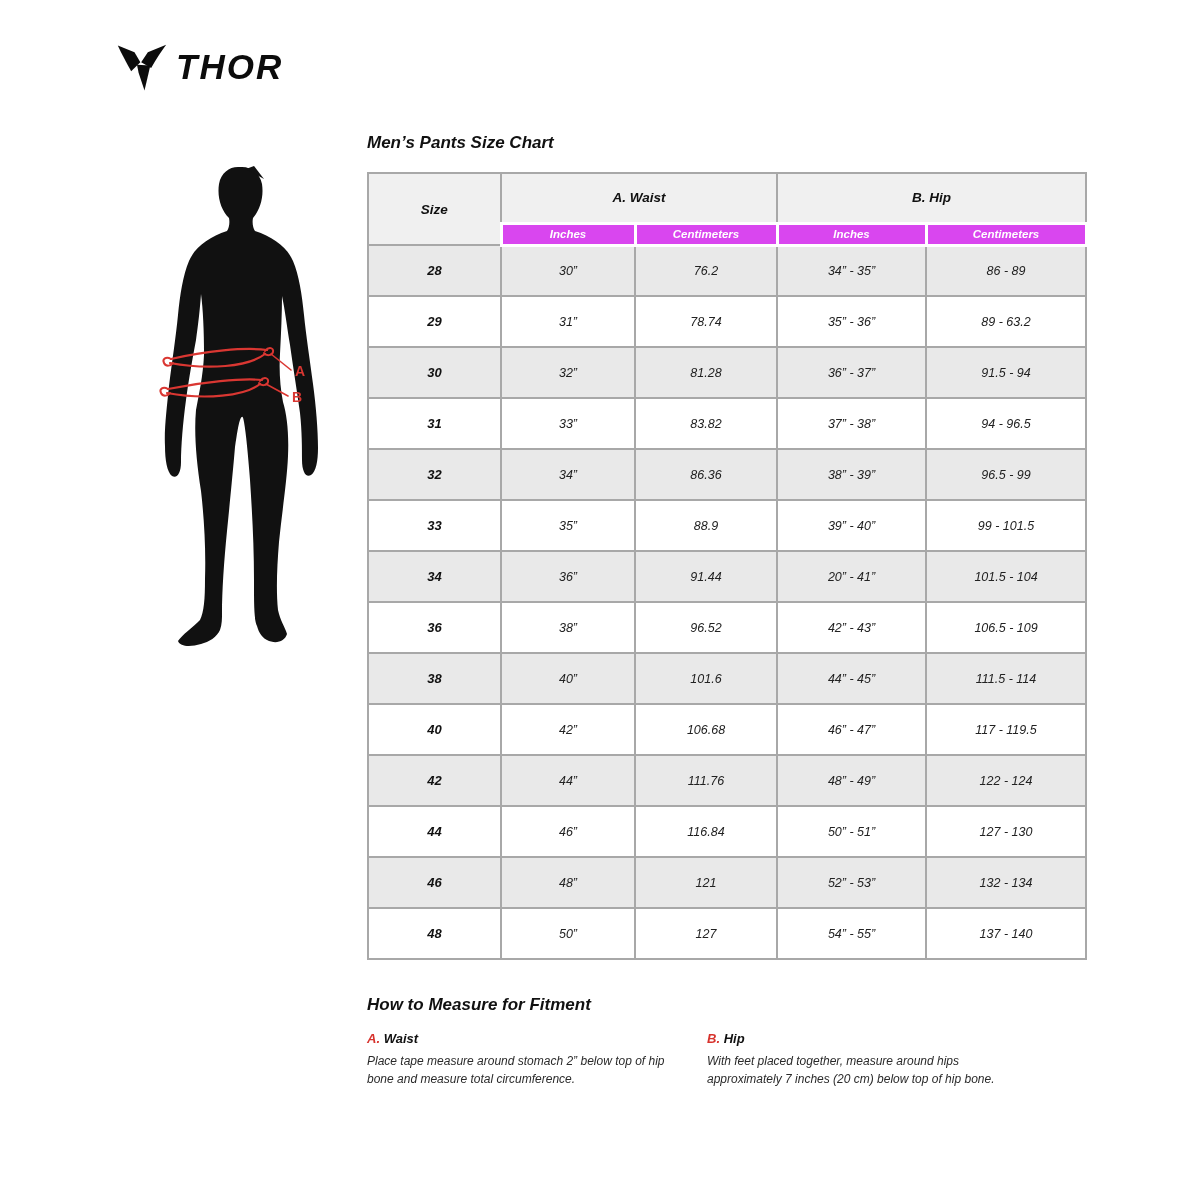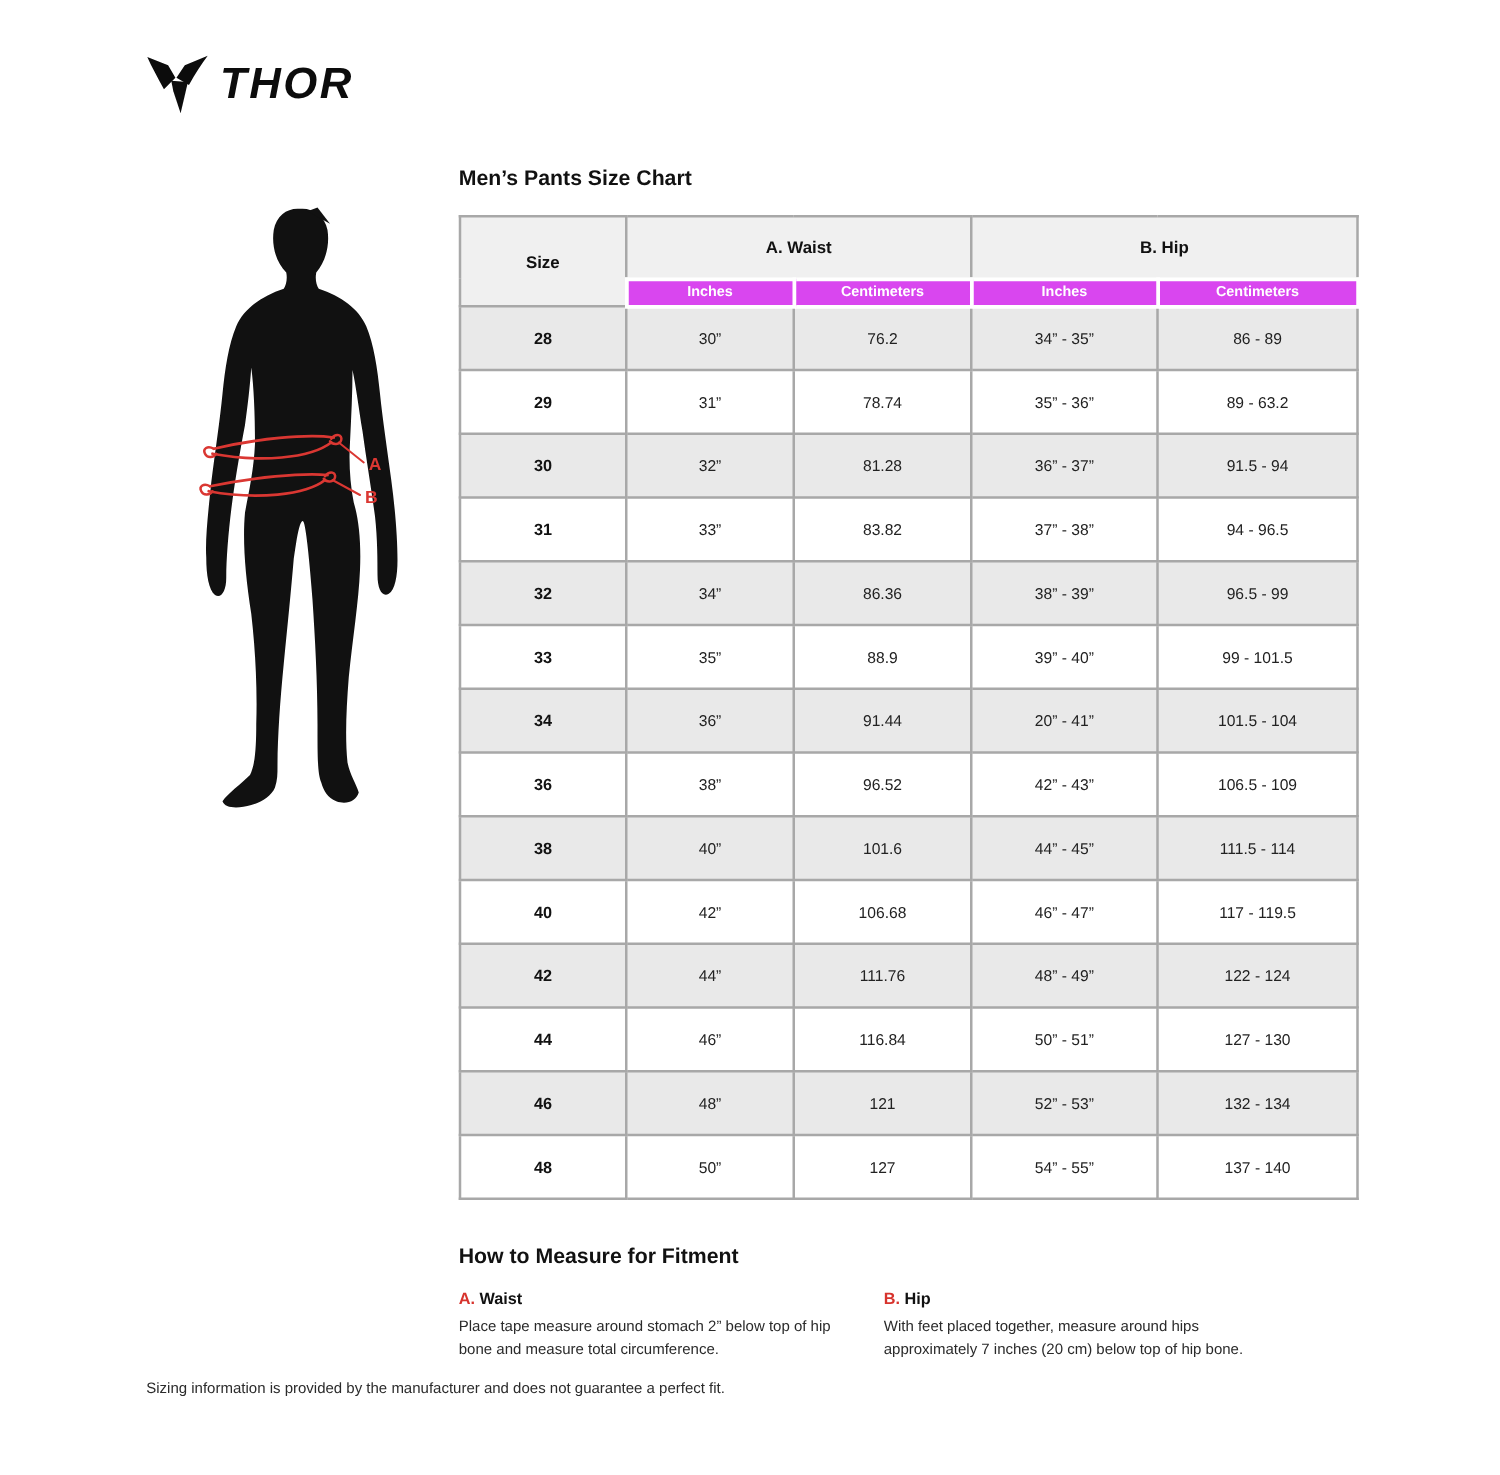--- a/index.html
+++ b/index.html
@@ -16,21 +16,21 @@
     font-size:35px; font-weight:bold; font-style:italic; letter-spacing:2px;
     color:#0c0c0c; margin-left:9px; margin-top:5px; line-height:1;
   }
 
   
   .figure { position:absolute; left:150px; top:162px; width:185px; height:492px; }
   .figure svg { width:100%; height:100%; display:block; }
   .measure-label { font-family:"Liberation Sans", sans-serif; font-size:14px; font-weight:bold; }
 
   
-  .content { position:absolute; left:367px; top:133px; width:652px; }
+  .content { position:absolute; left:367px; top:133px; width:652px;font-style:italic; }
   .chart-title { font-size:17px; font-weight:bold; color:#111; margin-bottom:19px; }
 
   table { border-collapse:collapse; width:718px; table-layout:fixed; }
   th, td { border:2px solid #a8a8a8; text-align:center; vertical-align:middle; }
   th.light { background:#f0f0f0; color:#111; font-size:13.5px; font-weight:bold; height:50px; }
   th.dark  { background:#d946ef; color:#ffffff; font-size:11.5px; font-weight:bold;
              height:22px; border:3px solid #ffffff; }
   tbody td { height:51px; font-size:12.5px; color:#222; background:#fff; }
   tbody tr:nth-child(odd) td { background:#e9e9e9; }
   tbody td.size-col { font-weight:bold; color:#111; font-size:13px; }
@@ -244,16 +244,15 @@
             <span class="red">B.</span>
             <span>Hip</span>
           </div>
           <p>With feet placed together, measure around hips approximately 7 inches (20 cm) below top of hip bone.</p>
         </div>
       </div>
     </div>
   </div>
 
   <div class="footer">
-    <div>Sizing information is provided by the manufacturer and does not guarantee a perfect fit.</div>
   </div>
 
 </div>
 
 </body></html>

